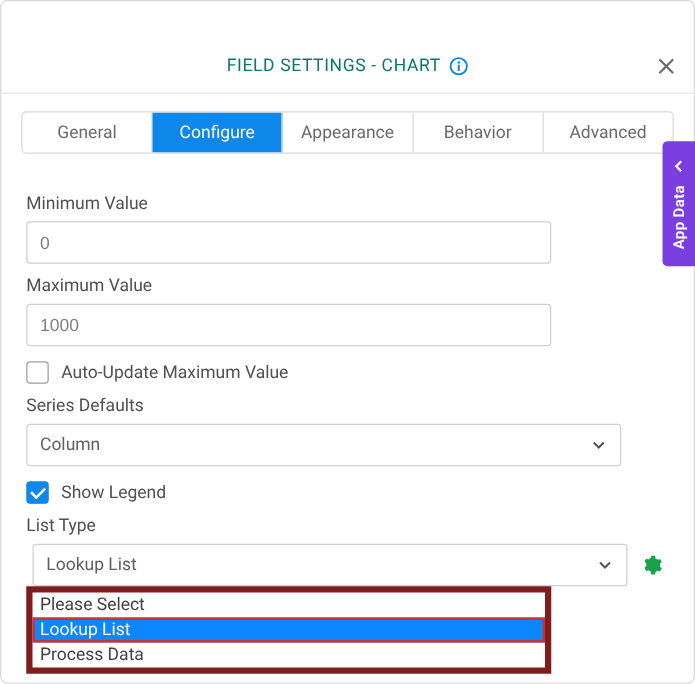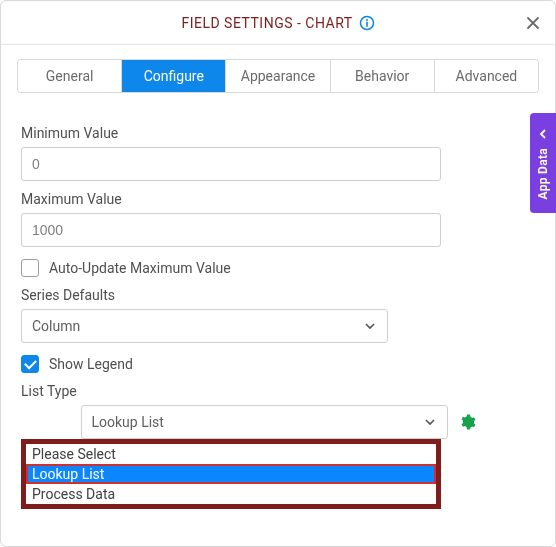--- a/index.html
+++ b/index.html
@@ -21,22 +21,23 @@
     position: relative;
     overflow: visible;
   }
   .header {
     height: 44px;
     border-bottom: 1px solid #e6e6e6;
     display: flex;
     align-items: center;
     justify-content: center;
     position: relative;
-    color: #7f1d1d;
+    color: #0f766e;
     letter-spacing: 0.5px;
+    margin-top: 30px;
   }
   .header-title {
     font-size: 14px;
     font-weight: 400;
     display: flex;
     align-items: center;
     gap: 6px;
   }
   .info-icon {
     width: 16px;
@@ -123,21 +124,21 @@
   .cb.checked::after {
     content: "";
     width: 9px;
     height: 5px;
     border-left: 2px solid #fff;
     border-bottom: 2px solid #fff;
     transform: rotate(-45deg) translate(1px,-1px);
   }
   .cb-label { color: #505050; }
   .select {
-    width: 367px;
+    width: 476px;
     height: 34px;
     border: 1px solid #cfcfcf;
     border-radius: 3px;
     padding: 0 10px;
     font-size: 14px;
     color: #606060;
     background: #fff;
     display: flex;
     align-items: center;
     justify-content: space-between;

